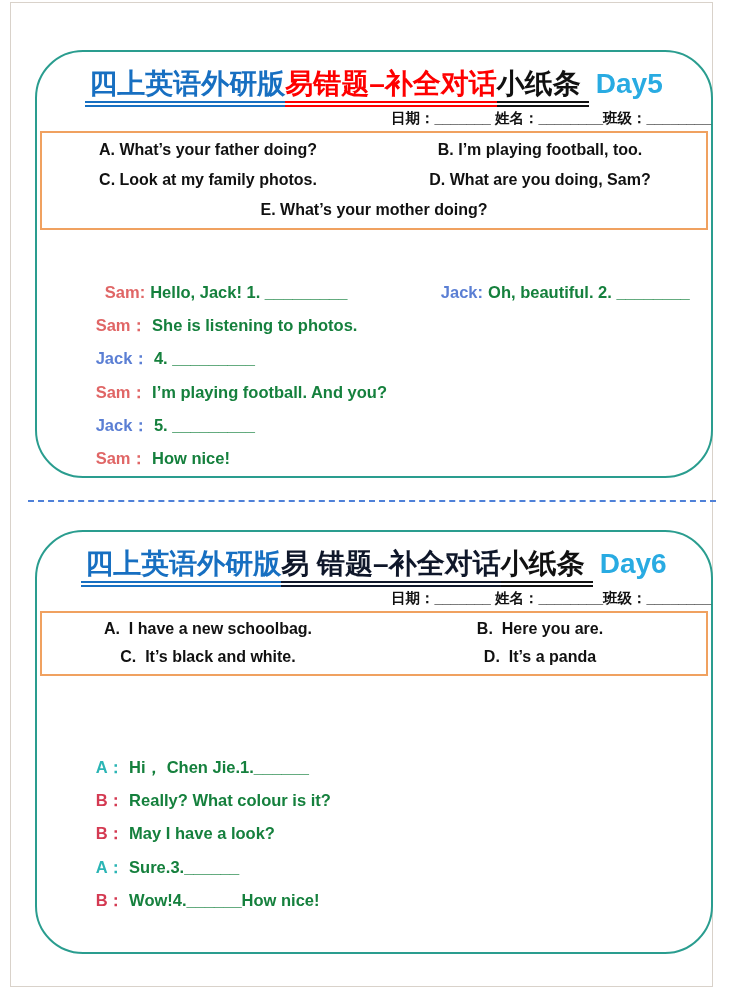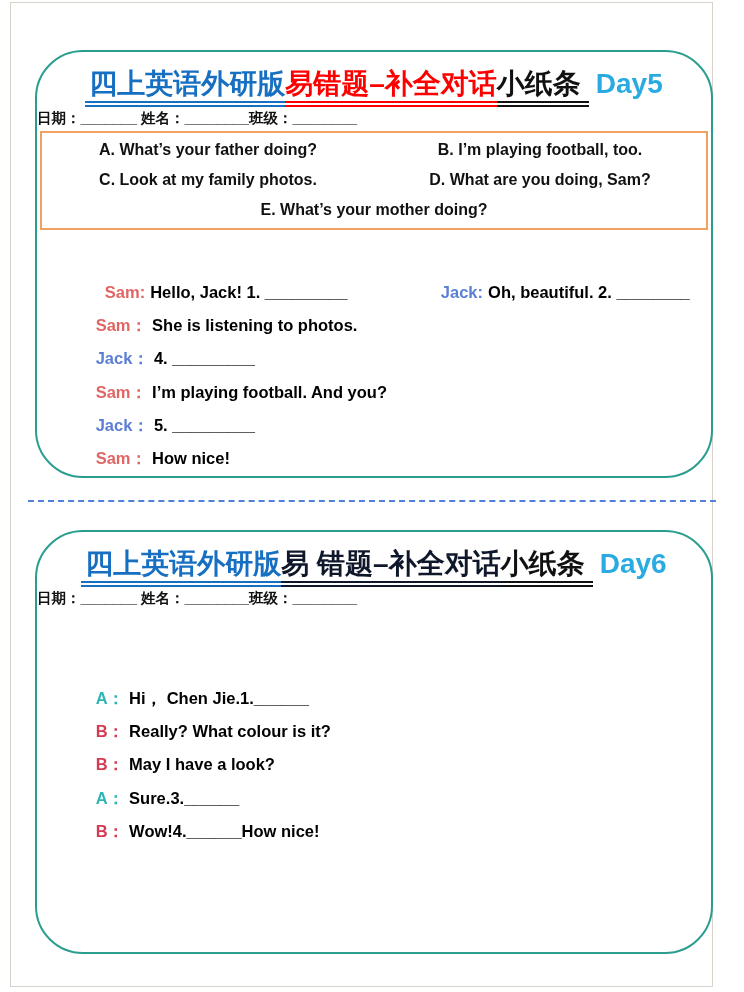--- a/index.html
+++ b/index.html
@@ -19,41 +19,41 @@
   .card2{top:530px;height:424px;}
   .title{
     margin:14px 0 0;text-align:center;font-size:28px;line-height:1.25;
     font-weight:bold;white-space:nowrap;
   }
   .t-seg{padding-bottom:2px;border-bottom:6px double currentColor;}
   .t-seg.p1{padding-left:4px;}
   .t-seg.p3{padding-right:8px;}
   .t-day{margin-left:7px;}
   .date-line{
-    margin-top:8px;text-align:left;font-size:14.5px;line-height:1.25;
+    margin-top:8px;text-align:right;font-size:14.5px;line-height:1.25;
     font-weight:bold;color:#111111;white-space:pre-wrap;
   }
   .opt-box{
     margin:4px 3px 0;border:2.5px solid #f0a160;padding:2px 0 3px;background:#ffffff;
   }
   .opt-grid{display:grid;grid-template-columns:1fr 1fr;}
   .opt{
     height:30px;line-height:30px;text-align:center;font-size:16px;
     font-weight:bold;color:#111111;white-space:pre-wrap;
   }
   .card2 .opt{height:28px;line-height:28px;}
   .dialogue{
     padding-left:22px;padding-right:10px;font-size:16.5px;font-weight:bold;color:#111111;
   }
   .card1 .dialogue{margin-top:12px;}
   .card2 .dialogue{margin-top:41px;}
   .dlg-row{height:33.4px;line-height:33.4px;white-space:pre-wrap;}
   .dlg-row.cols{display:grid;grid-template-columns:336px 1fr;}
   .spk{margin-right:5px;}
-  .txt{color:#000000;}
+  .txt{color:#15803d;}
   .divider{
     position:absolute;left:28px;top:500px;width:688px;height:0;
     border-top:2.5px dashed #4f81d8;
   }
 </style>
 </head>
 <body>
 
 <div class="page">
   <div class="page-edge"></div>
@@ -104,20 +104,28 @@
 
   <div class="divider" style="border-top-color: rgb(79, 129, 216);"></div>
 
   <section class="card card2">
     <h1 class="title">
       <span class="t-seg p1" style="color: rgb(23, 111, 193);">四上英语外研版</span><span class="t-seg p2" style="color: #0f172a;">易 错题–补全对话</span><span class="t-seg p3" style="color: rgb(17, 17, 17);">小纸条</span><span class="t-day" style="color: rgb(41, 171, 226); margin-top: 36px;">Day6</span>
     </h1>
 
     <div class="date-line">日期：_______ 姓名：________班级：________</div>
 
+    <div class="opt-box" style="border-color: rgb(240, 161, 96);">
+      <div class="opt-grid">
+        <div class="opt">A.  I have a new schoolbag.</div>
+        <div class="opt">B.  Here you are.</div>
+        <div class="opt">C.  It’s black and white.</div>
+        <div class="opt">D.  It’s a panda</div>
+      </div>
+    </div>
 
     <div class="dialogue">
       <div class="dlg-row">
         <span class="spk" style="color: rgb(43, 181, 181);">A：</span><span class="txt">Hi， Chen Jie.1.______</span>
       </div>
       <div class="dlg-row">
         <span class="spk" style="color: rgb(212, 58, 82);">B：</span><span class="txt">Really? What colour is it?</span>
       </div>
       <div class="dlg-row">
         <span class="spk" style="color: rgb(212, 58, 82);">B：</span><span class="txt">May I have a look?</span>

